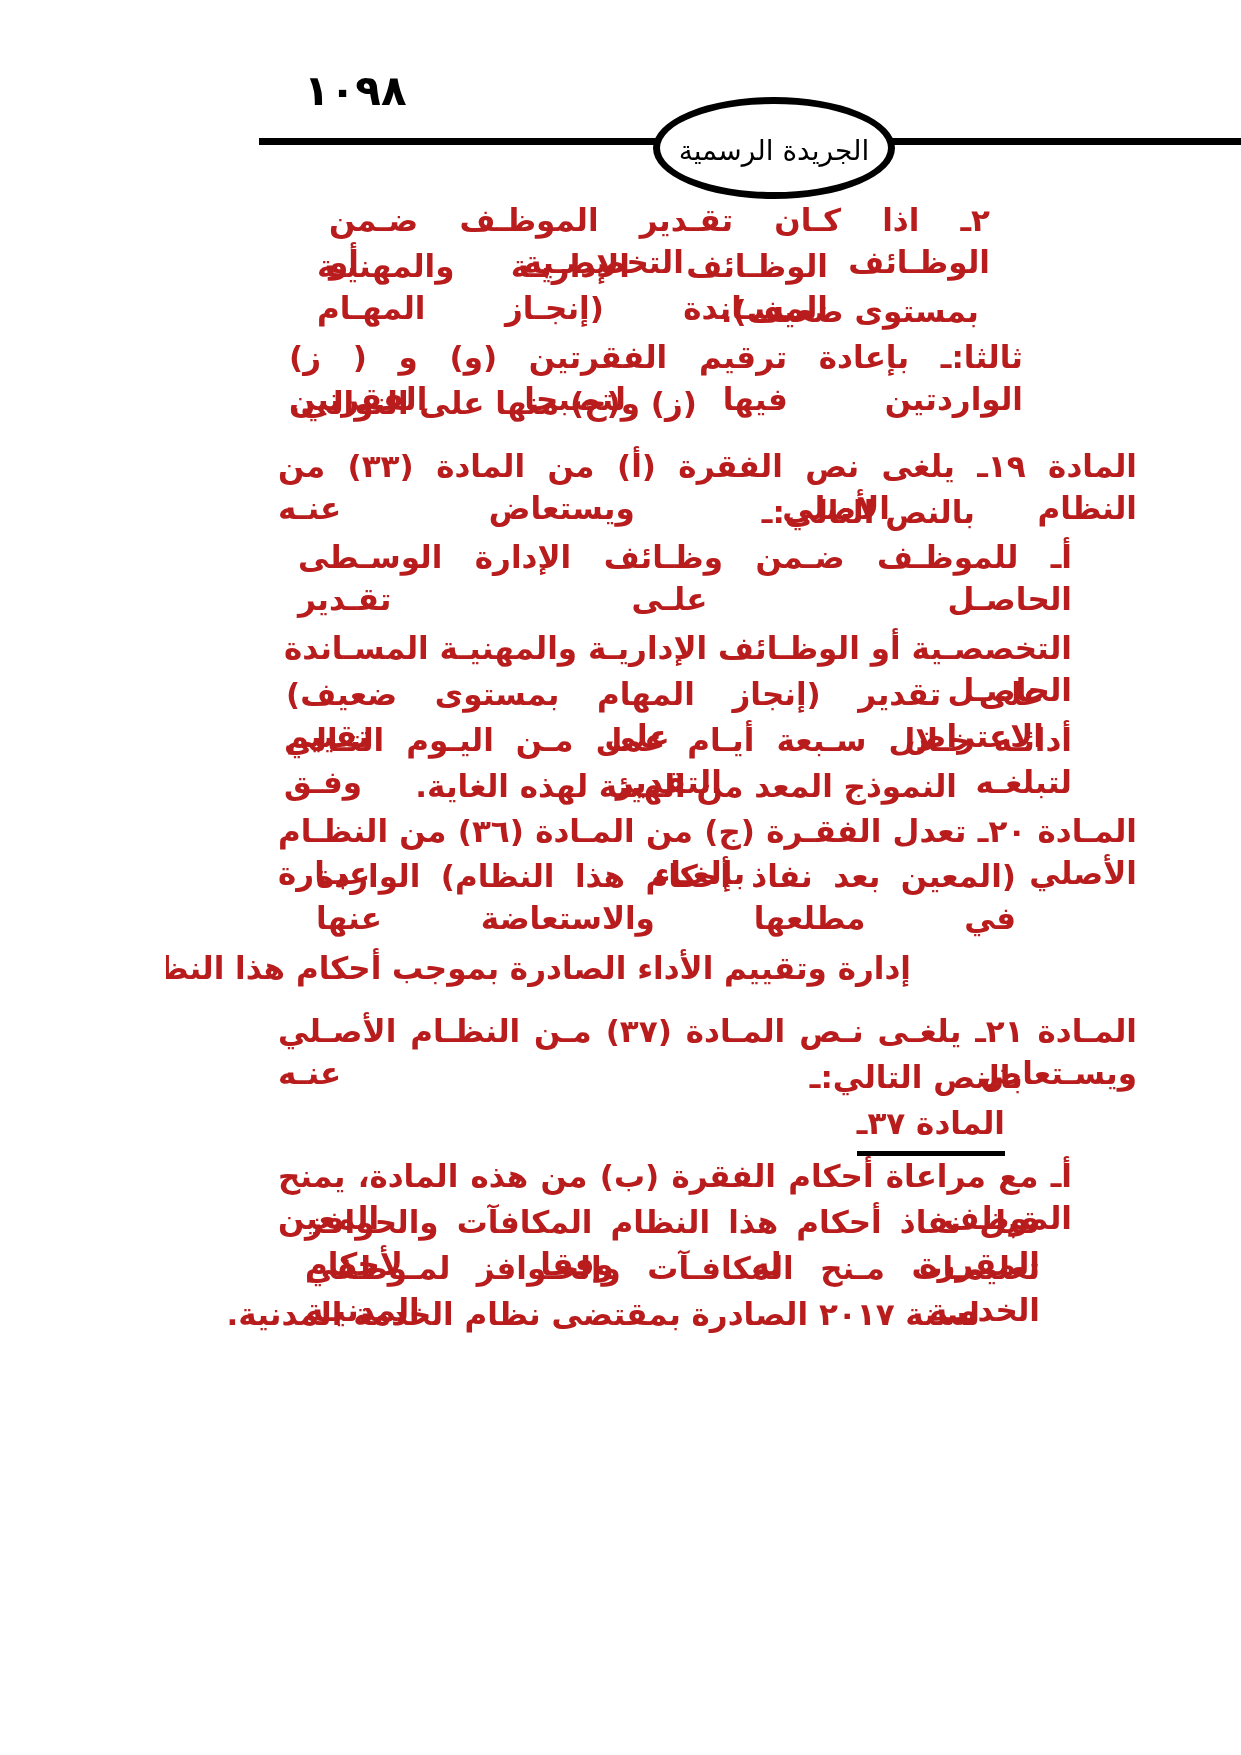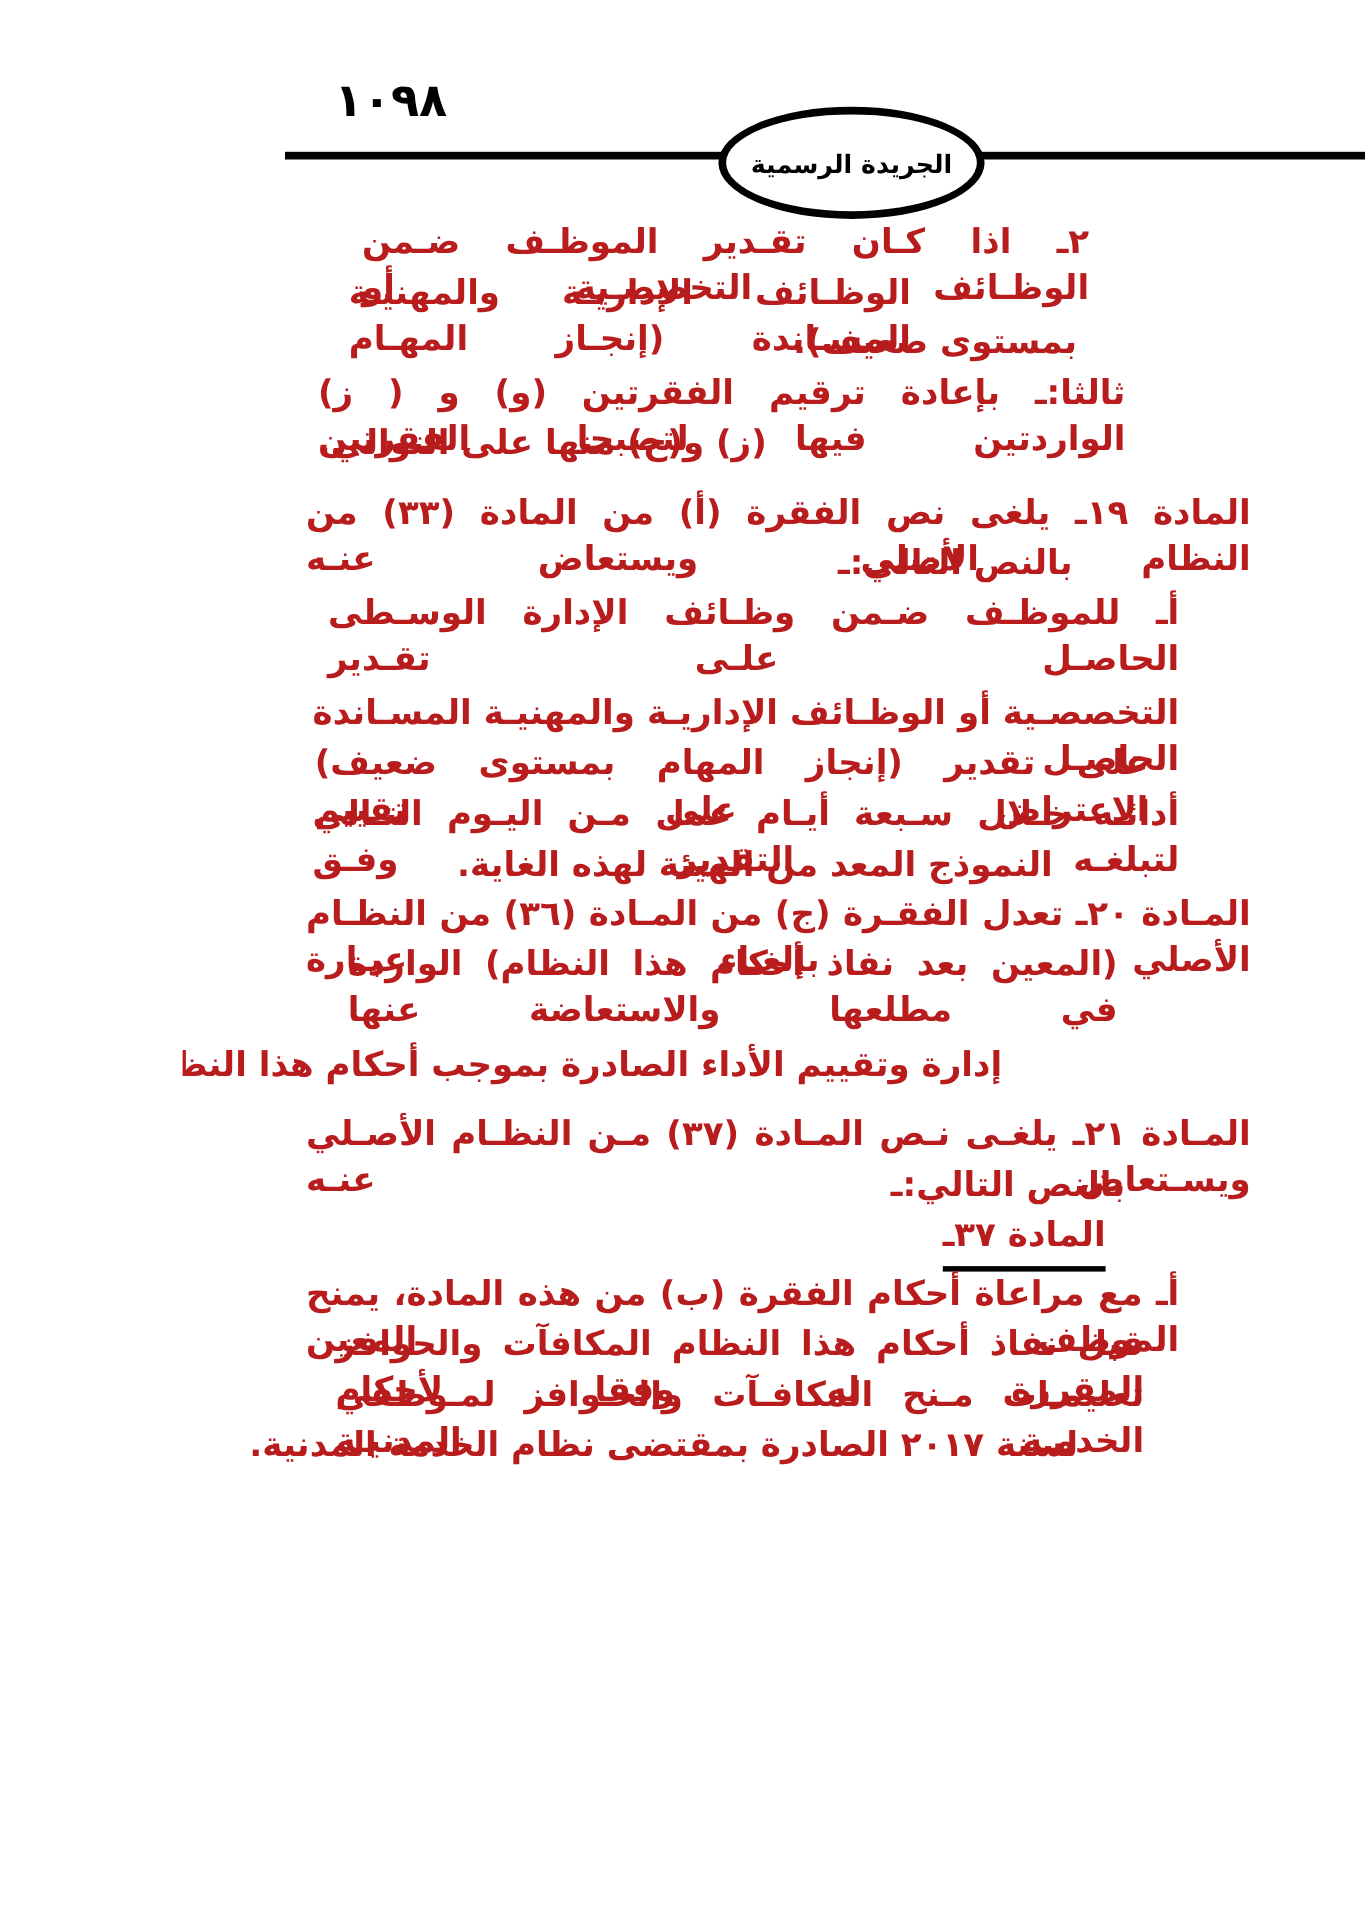--- a/index.html
+++ b/index.html
@@ -21,21 +21,21 @@
     position:absolute;left:93px;top:138px;
     width:1054px;height:7px;background:#000;z-index:1;
   }
   .gazette-oval{
     position:absolute;left:487px;top:97px;
     width:228px;height:88px;
     background:#fff;border:7px solid #000;border-radius:50%;
     z-index:2;display:flex;align-items:center;justify-content:center;
   }
   .gazette-title{
-    font-size:23px;font-weight:bold;direction:rtl;white-space:nowrap;
+    font-size:28px;font-weight:normal;direction:rtl;white-space:nowrap;
     padding-top:4px;
   }
   
   .line{
     position:absolute;
     direction:rtl;
     font-weight:bold;
     font-size:31px;
     line-height:42px;
     white-space:normal;

